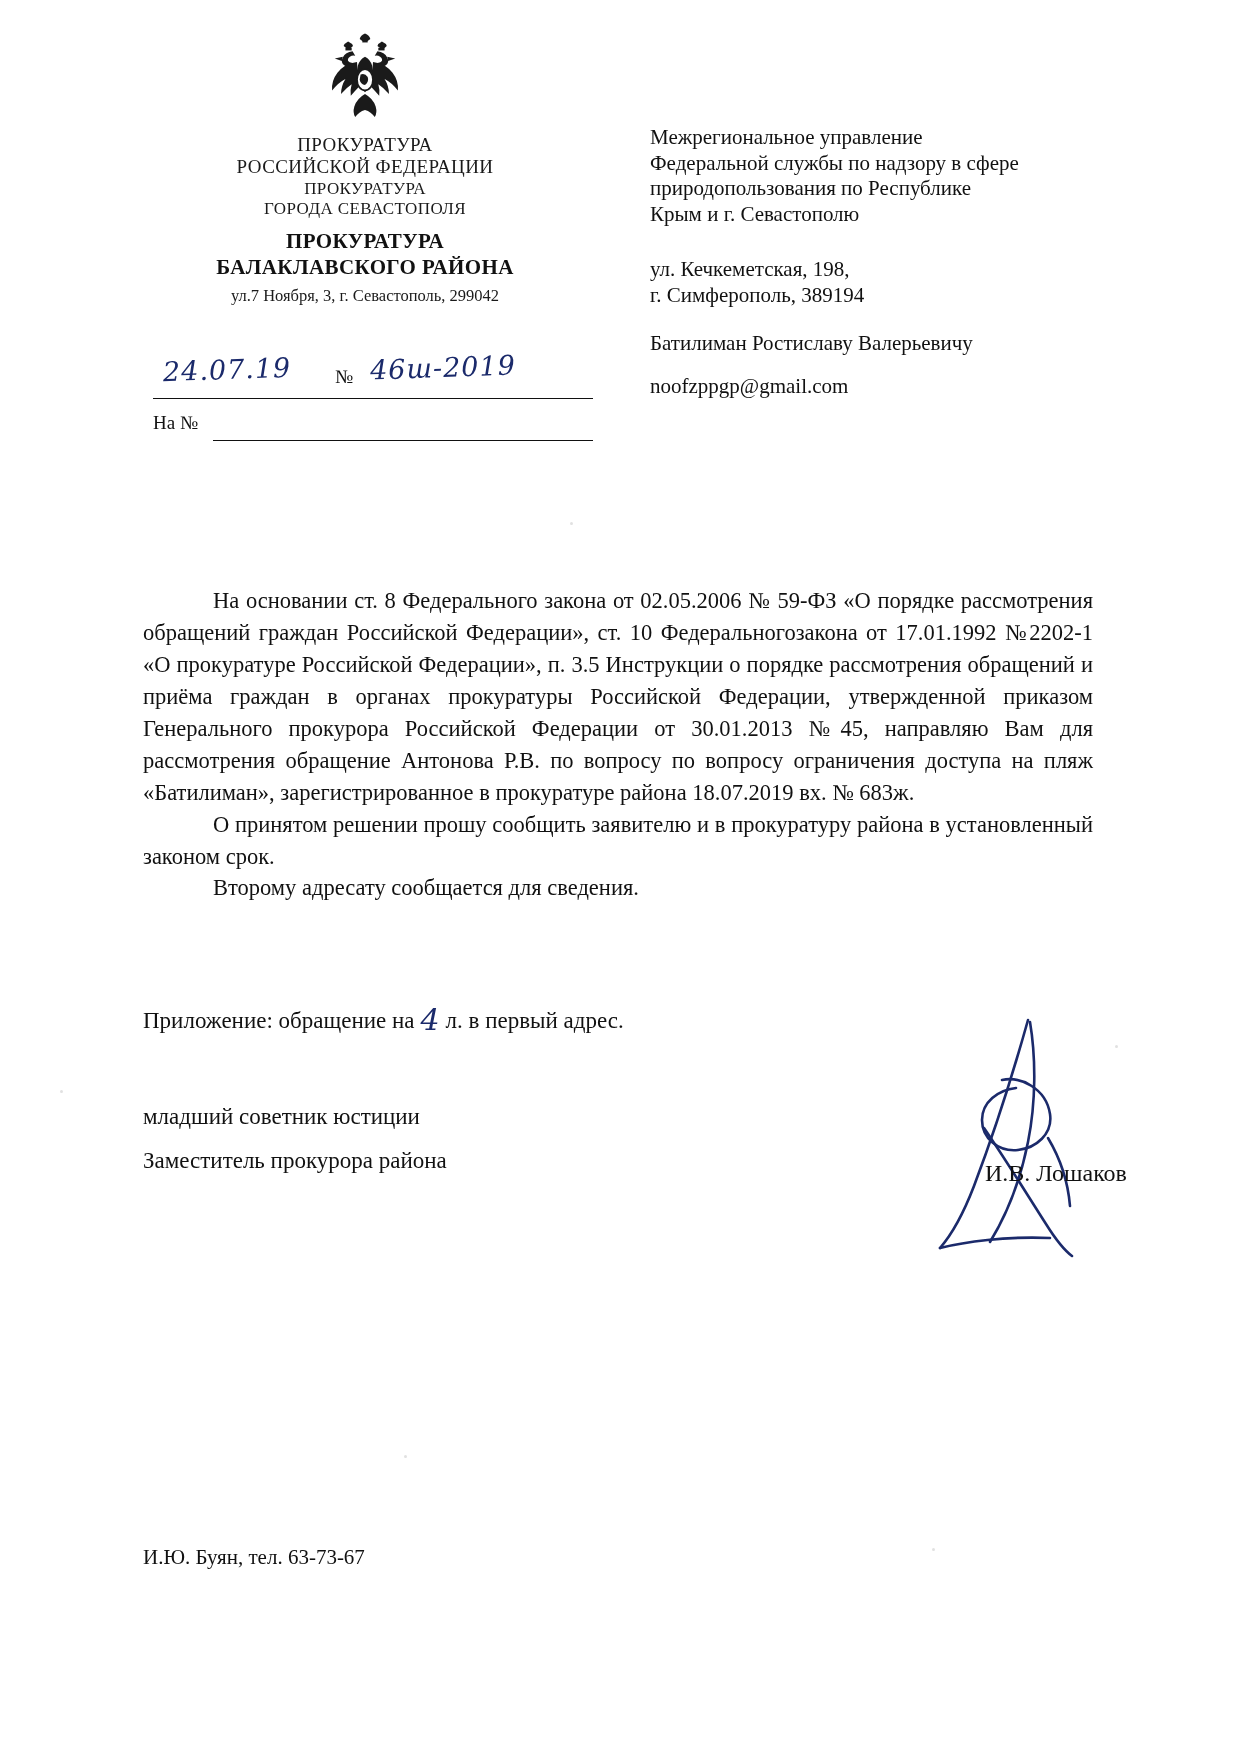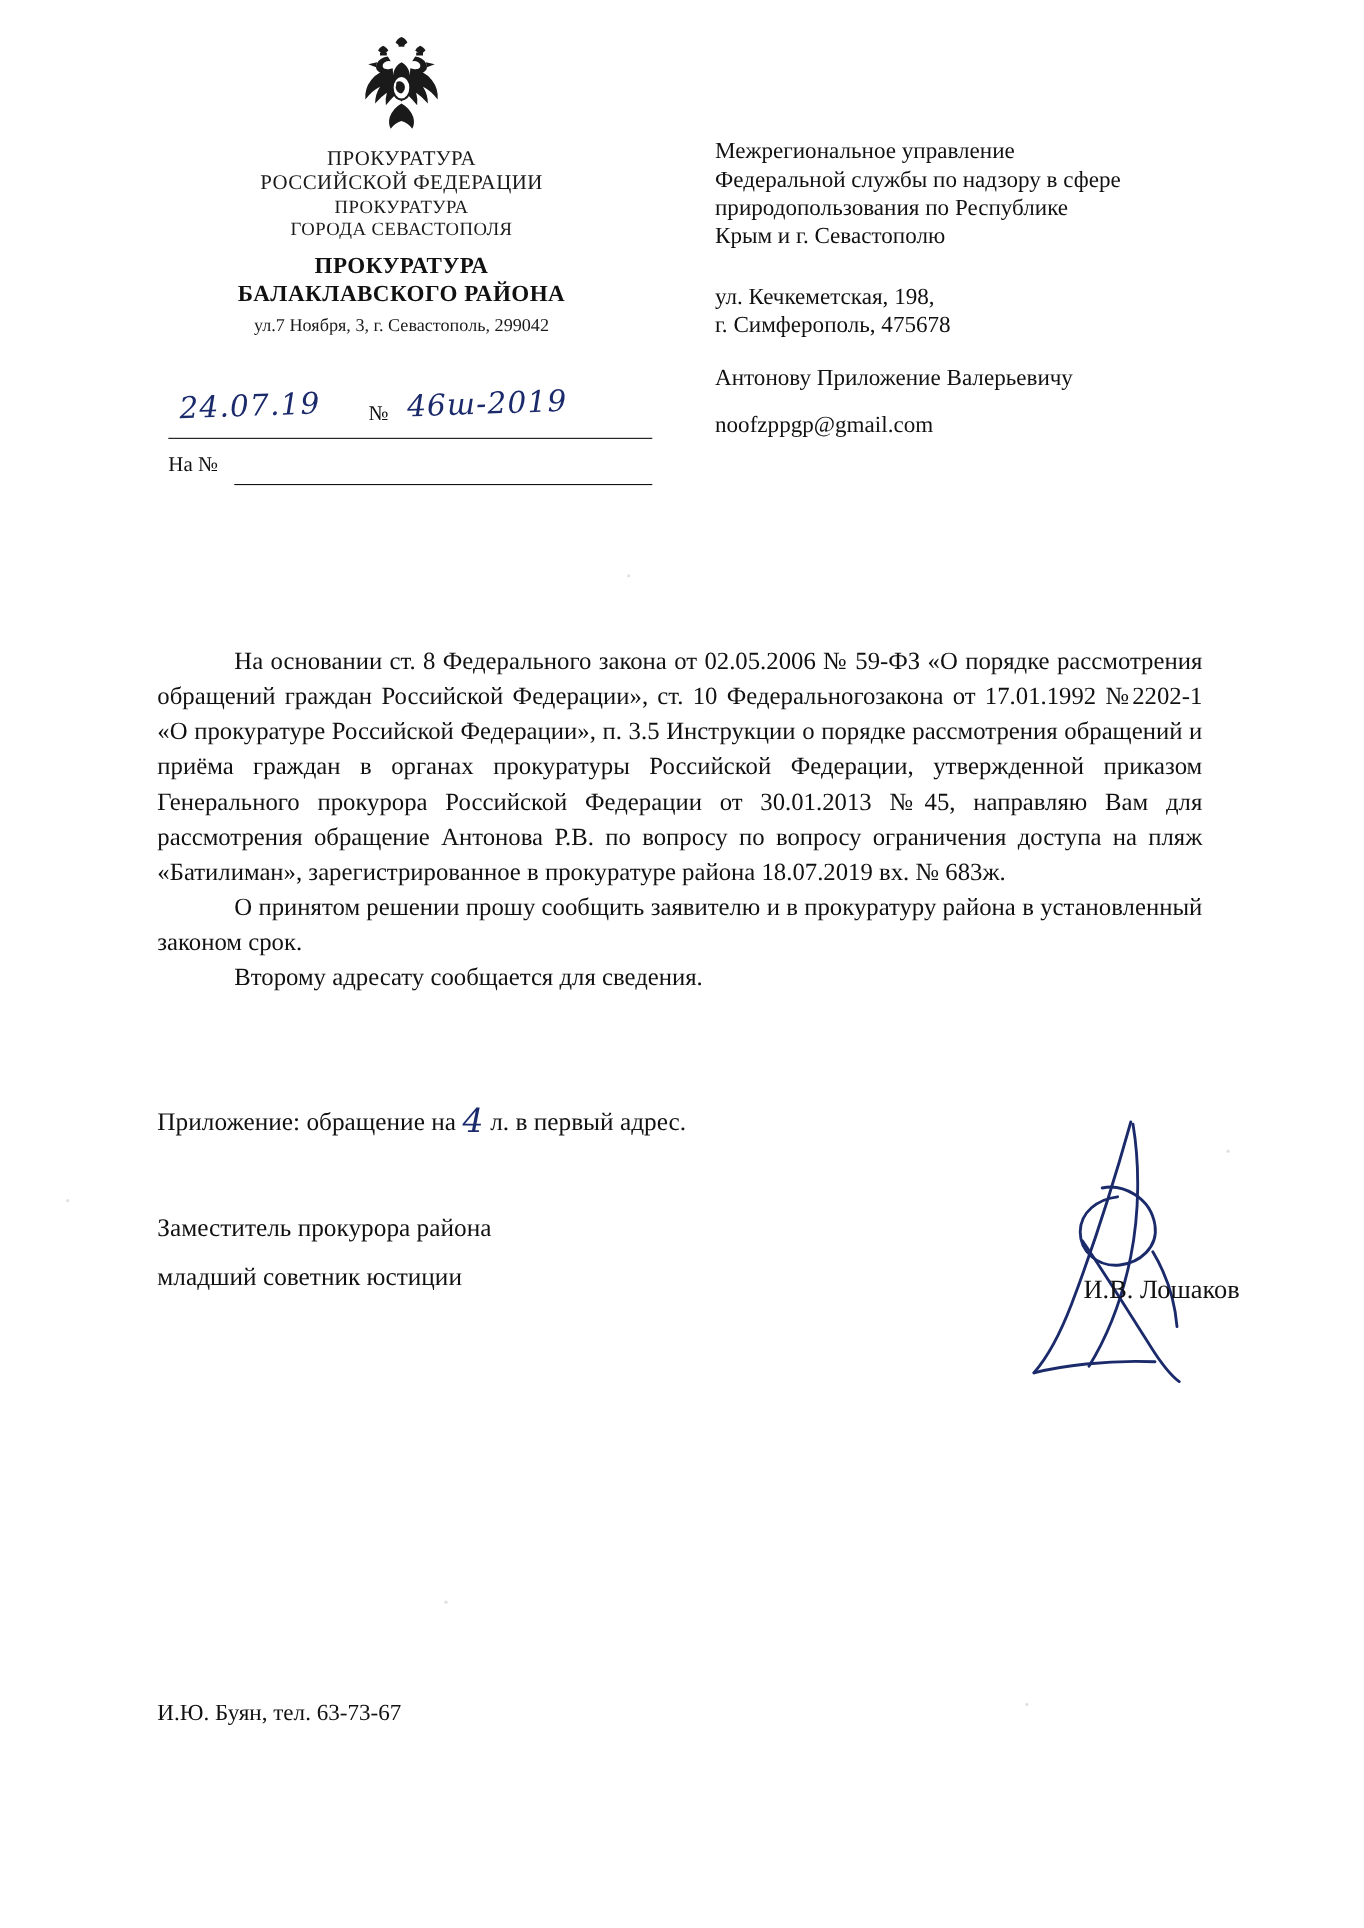--- a/index.html
+++ b/index.html
@@ -287,38 +287,38 @@
     </div>
     <div class="rule-2"></div>
   </div>
 
   <div class="addressee">
     <div class="org" style="white-space:pre-line;">Межрегиональное управление
 Федеральной службы по надзору в сфере
 природопользования по Республике
 Крым и г. Севастополю</div>
     <div class="street" style="white-space:pre-line;">ул. Кечкеметская, 198,
-г. Симферополь, 475678</div>
-    <div class="person">Антонову Приложение Валерьевичу</div>
+г. Симферополь, 389194</div>
+    <div class="person">Батилиман Ростиславу Валерьевичу</div>
     <div class="email">noofzppgp@gmail.com</div>
   </div>
 
   <div class="body-text">
     <p>На основании ст. 8 Федерального закона от 02.05.2006 № 59-ФЗ «О порядке рассмотрения обращений граждан Российской Федерации», ст. 10 Федеральногозакона от 17.01.1992 №2202-1 «О прокуратуре Российской Федерации», п. 3.5 Инструкции о порядке рассмотрения обращений и приёма граждан в органах прокуратуры Российской Федерации, утвержденной приказом Генерального прокурора Российской Федерации от 30.01.2013 №45, направляю Вам для рассмотрения обращение Антонова Р.В. по вопросу по вопросу ограничения доступа на пляж «Батилиман», зарегистрированное в прокуратуре района 18.07.2019 вх. № 683ж.</p>
     <p>О принятом решении прошу сообщить заявителю и в прокуратуру района в установленный законом срок.</p>
     <p>Второму адресату сообщается для сведения.</p>
   </div>
 
   <div class="attachment">
     <span>Приложение: обращение на</span><span class="att-hand">4</span><span>л. в первый адрес.</span>
   </div>
 
   <div class="sig-block">
+    <div>младший советник юстиции</div>
     <div>Заместитель прокурора района</div>
-    <div>младший советник юстиции</div>
   </div>
 
   <svg class="signature-svg" viewBox="0 0 240 260" aria-hidden="true">
     <g fill="none" stroke="#1b2a6b" stroke-width="2.6" stroke-linecap="round">
       <path d="M118 10 C104 60, 86 118, 64 176 C54 202, 44 222, 30 238"></path>
       <path d="M120 12 C126 48, 126 92, 118 132 C110 172, 96 206, 80 232"></path>
       <path d="M92 70 C110 66, 136 78, 140 104 C143 124, 126 138, 108 140 C88 142, 72 128, 72 110 C72 92, 88 80, 106 78"></path>
       <path d="M74 118 C96 150, 118 186, 136 214 C146 230, 154 240, 162 246"></path>
       <path d="M138 128 C150 148, 158 172, 160 196"></path>
       <path d="M30 238 C54 232, 96 226, 140 228"></path>

